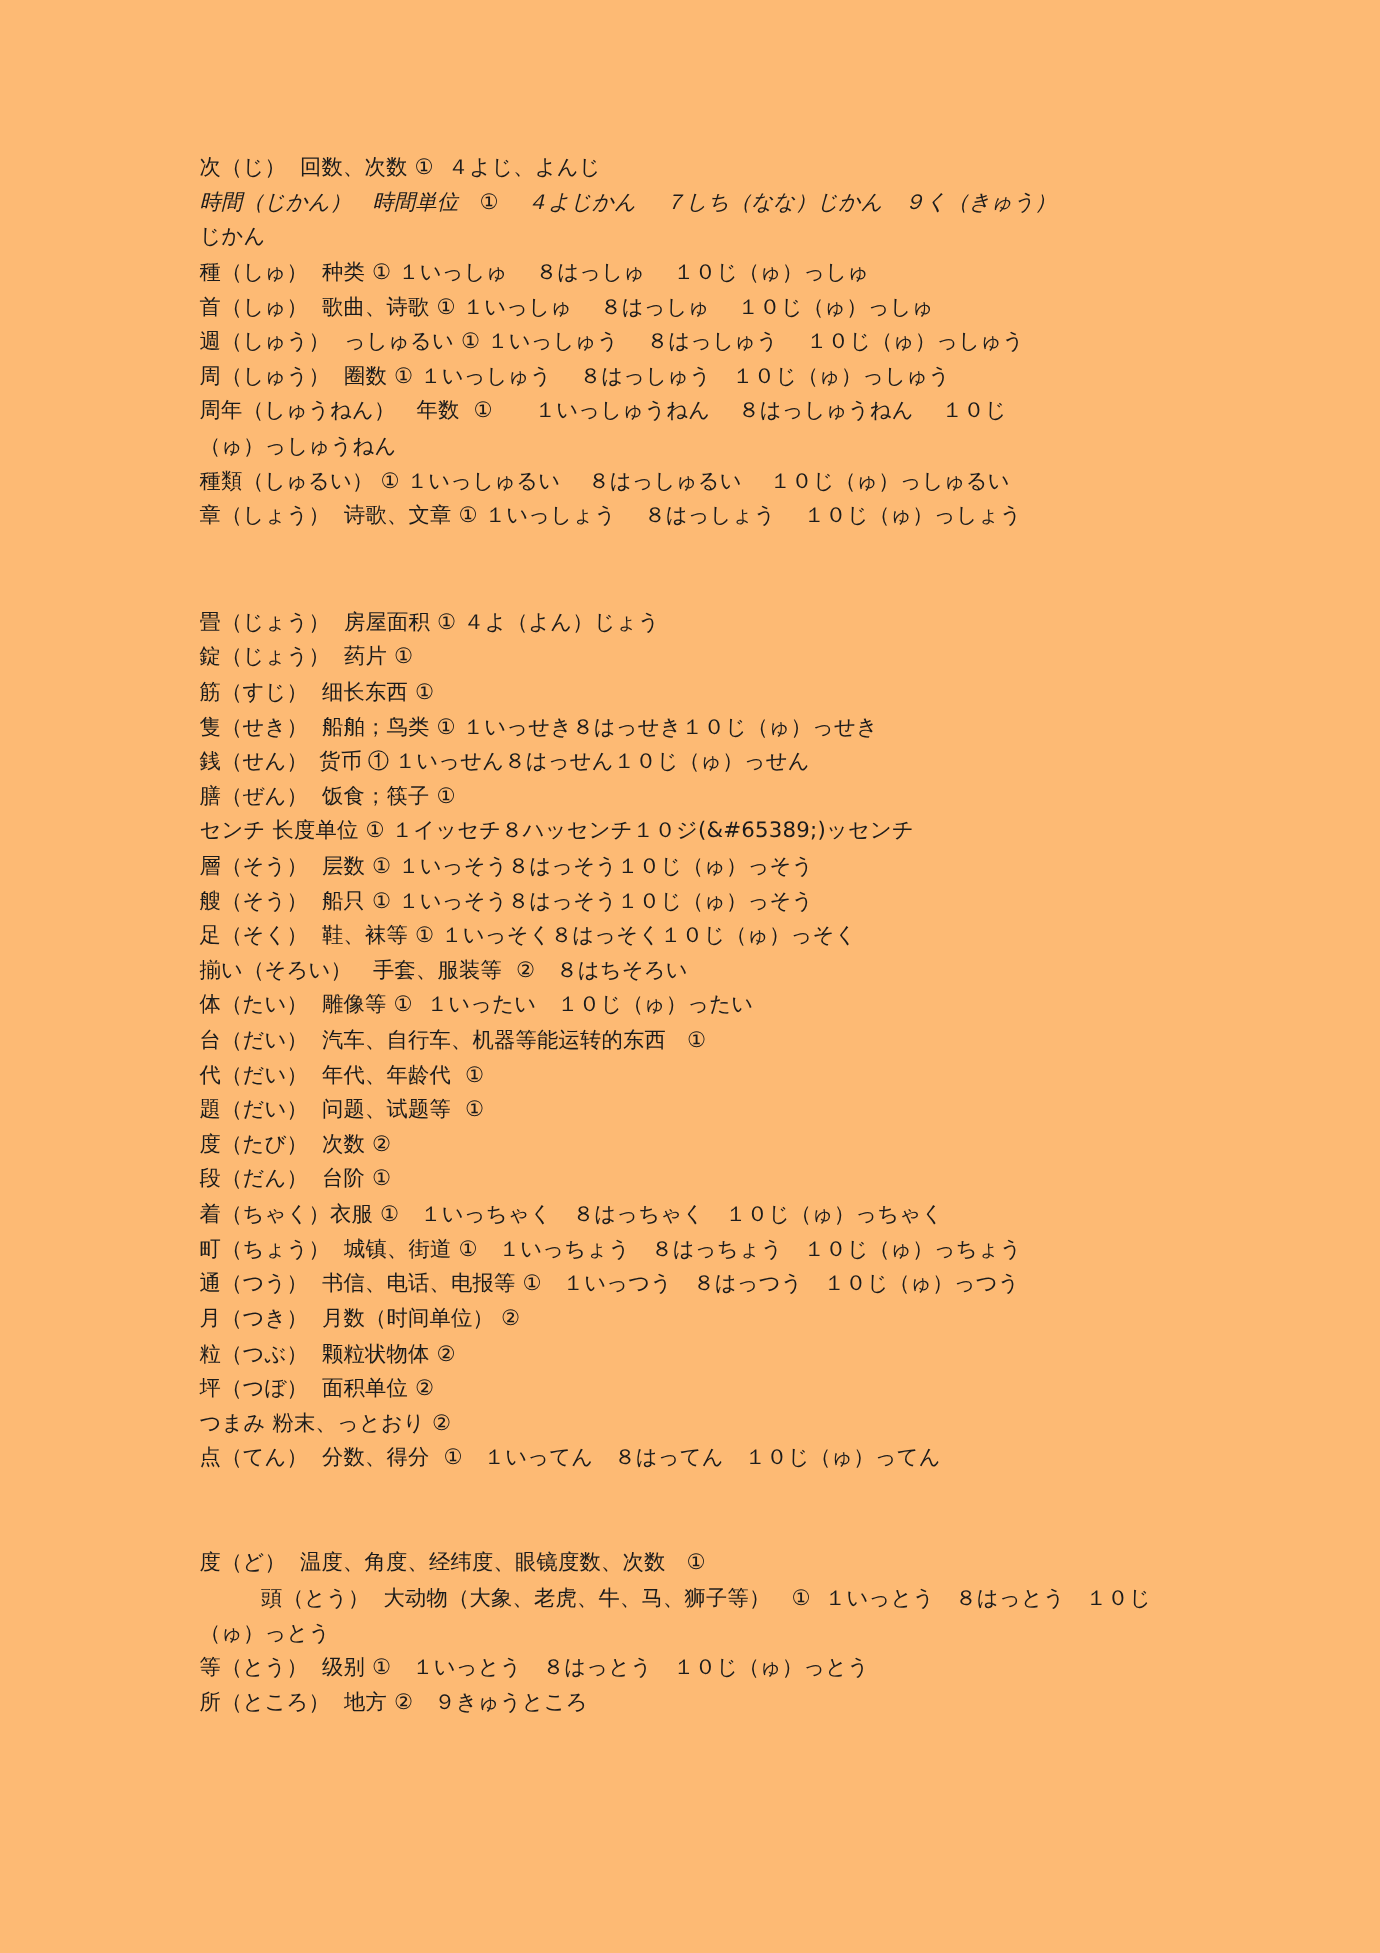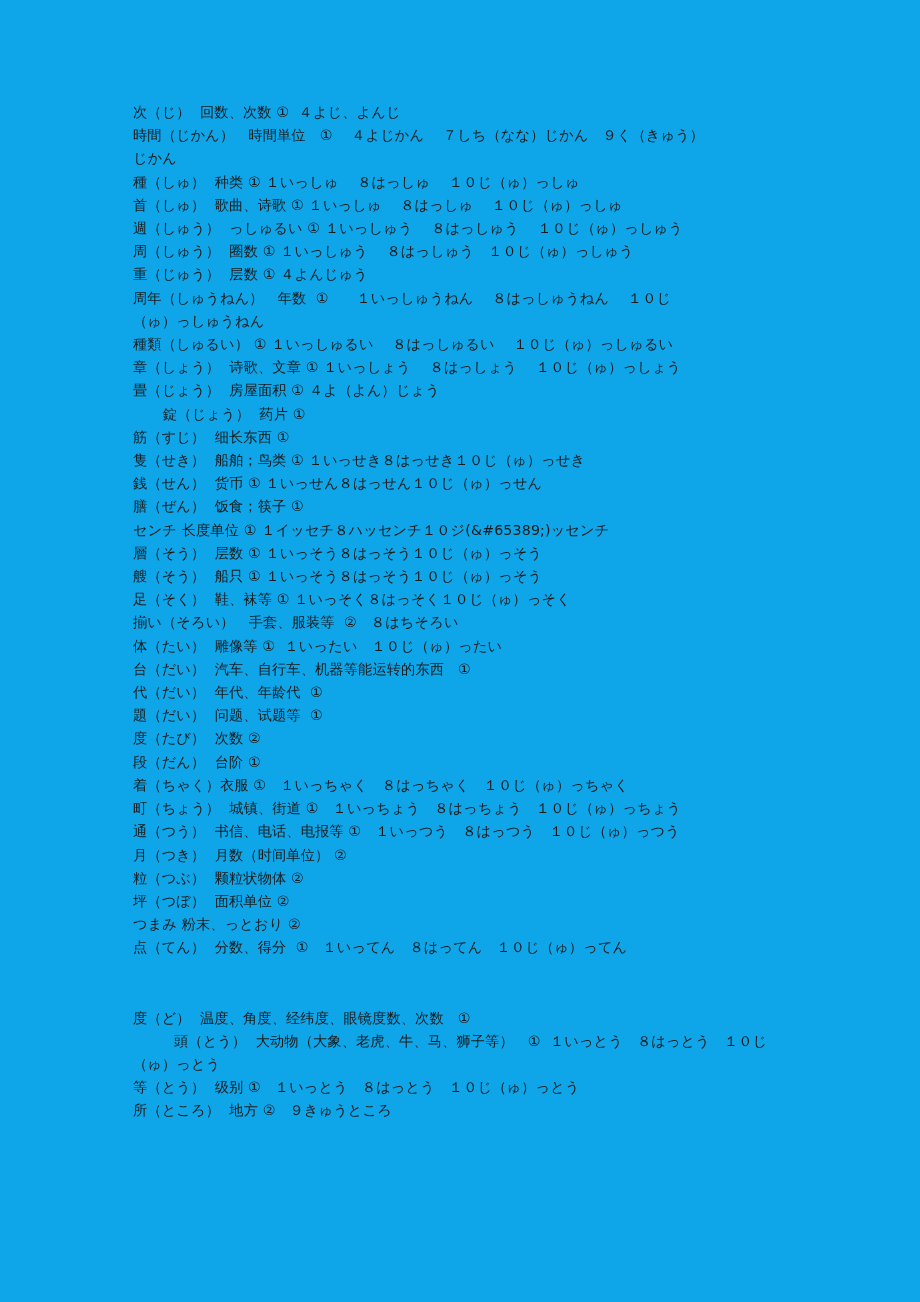--- a/index.html
+++ b/index.html
@@ -38,40 +38,39 @@
     padding: 0;
   }
   
   .doc-line.cont {
     text-indent: 0;
   }
 </style>
 </head>
 <body>
 
-<div class="page" style="background: #0ea5e9;">
+<div class="page" style="background: #fdba74;">
   <div class="content">
 
     <p class="doc-line" style="color: rgb(27, 27, 27);">次（じ）  回数、次数 ①  ４よじ、よんじ</p>
-    <p class="doc-line" style="color: rgb(27, 27, 27);">時間（じかん）   時間単位   ①    ４よじかん    ７しち（なな）じかん   ９く（きゅう）</p>
+    <p class="doc-line" style="color: rgb(27, 27, 27); font-style: italic;">時間（じかん）   時間単位   ①    ４よじかん    ７しち（なな）じかん   ９く（きゅう）</p>
     <p class="doc-line cont" style="color: rgb(27, 27, 27);">じかん</p>
     <p class="doc-line" style="color: rgb(27, 27, 27);">種（しゅ）  种类 ① １いっしゅ    ８はっしゅ    １０じ（ゅ）っしゅ</p>
     <p class="doc-line" style="color: rgb(27, 27, 27);">首（しゅ）  歌曲、诗歌 ① １いっしゅ    ８はっしゅ    １０じ（ゅ）っしゅ</p>
     <p class="doc-line" style="color: rgb(27, 27, 27);">週（しゅう）  っしゅるい ① １いっしゅう    ８はっしゅう    １０じ（ゅ）っしゅう</p>
     <p class="doc-line" style="color: rgb(27, 27, 27);">周（しゅう）  圈数 ① １いっしゅう    ８はっしゅう   １０じ（ゅ）っしゅう</p>
-    <p class="doc-line" style="color: rgb(27, 27, 27);">重（じゅう）  层数 ① ４よんじゅう</p>
     <p class="doc-line" style="color: rgb(27, 27, 27);">周年（しゅうねん）   年数  ①      １いっしゅうねん    ８はっしゅうねん    １０じ</p>
     <p class="doc-line cont" style="color: rgb(27, 27, 27);">（ゅ）っしゅうねん</p>
     <p class="doc-line" style="color: rgb(27, 27, 27);">種類（しゅるい） ① １いっしゅるい    ８はっしゅるい    １０じ（ゅ）っしゅるい</p>
     <p class="doc-line" style="color: rgb(27, 27, 27);">章（しょう）  诗歌、文章 ① １いっしょう    ８はっしょう    １０じ（ゅ）っしょう</p>
-    <p class="doc-line" style="color: rgb(27, 27, 27);">畳（じょう）  房屋面积 ① ４よ（よん）じょう</p>
-    <p class="doc-line" style="color: rgb(27, 27, 27); margin-left: 30px;">錠（じょう）  药片 ①</p>
+    <p class="doc-line" style="color: rgb(27, 27, 27); margin-top: 48px;">畳（じょう）  房屋面积 ① ４よ（よん）じょう</p>
+    <p class="doc-line" style="color: rgb(27, 27, 27);">錠（じょう）  药片 ①</p>
     <p class="doc-line" style="color: rgb(27, 27, 27);">筋（すじ）  细长东西 ①</p>
     <p class="doc-line" style="color: rgb(27, 27, 27);">隻（せき）  船舶；鸟类 ① １いっせき８はっせき１０じ（ゅ）っせき</p>
-    <p class="doc-line" style="color: rgb(27, 27, 27);">銭（せん）  货币 ① １いっせん８はっせん１０じ（ゅ）っせん</p>
+    <p class="doc-line" style="color: rgb(27, 27, 27); font-family: Liberation Serif, serif;">銭（せん）  货币 ① １いっせん８はっせん１０じ（ゅ）っせん</p>
     <p class="doc-line" style="color: rgb(27, 27, 27);">膳（ぜん）  饭食；筷子 ①</p>
     <p class="doc-line" style="color: rgb(27, 27, 27);">センチ 长度单位 ① １イッセチ８ハッセンチ１０ジ(&amp;#65389;)ッセンチ</p>
     <p class="doc-line" style="color: rgb(27, 27, 27);">層（そう）  层数 ① １いっそう８はっそう１０じ（ゅ）っそう</p>
     <p class="doc-line" style="color: rgb(27, 27, 27);">艘（そう）  船只 ① １いっそう８はっそう１０じ（ゅ）っそう</p>
     <p class="doc-line" style="color: rgb(27, 27, 27);">足（そく）  鞋、袜等 ① １いっそく８はっそく１０じ（ゅ）っそく</p>
     <p class="doc-line" style="color: rgb(27, 27, 27);">揃い（そろい）   手套、服装等  ②   ８はちそろい</p>
     <p class="doc-line" style="color: rgb(27, 27, 27);">体（たい）  雕像等 ①  １いったい   １０じ（ゅ）ったい</p>
     <p class="doc-line" style="color: rgb(27, 27, 27);">台（だい）  汽车、自行车、机器等能运转的东西   ①</p>
     <p class="doc-line" style="color: rgb(27, 27, 27);">代（だい）  年代、年龄代  ①</p>
     <p class="doc-line" style="color: rgb(27, 27, 27);">題（だい）  问题、试题等  ①</p>

